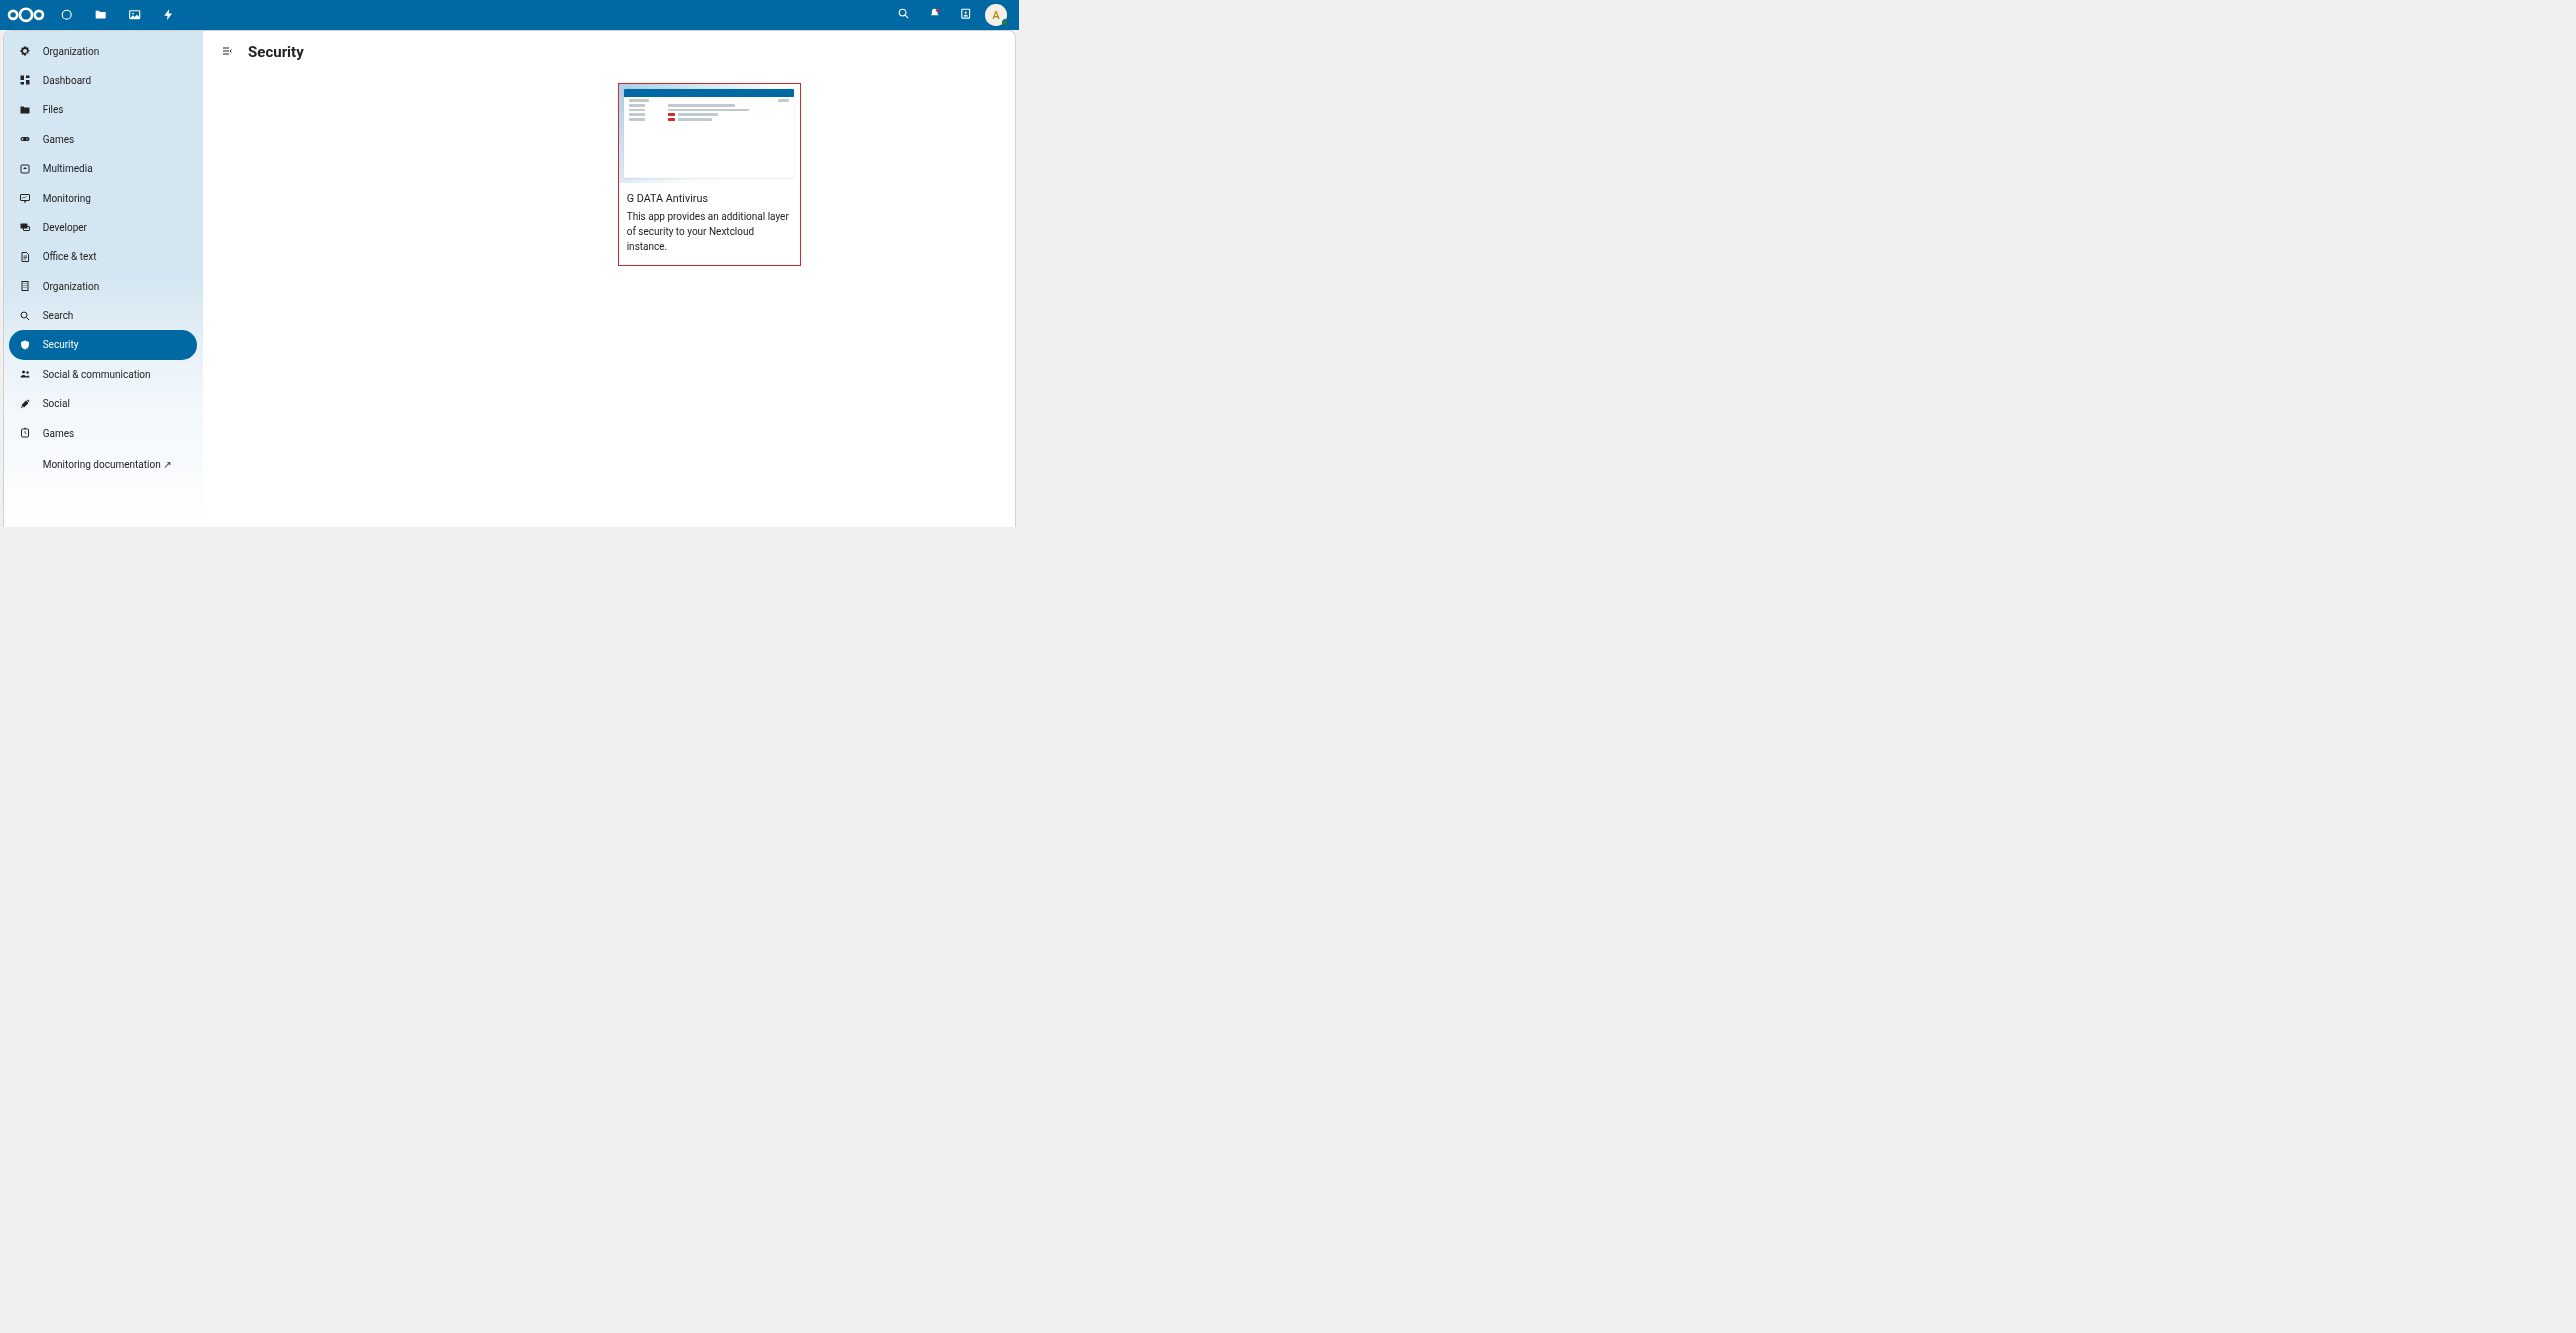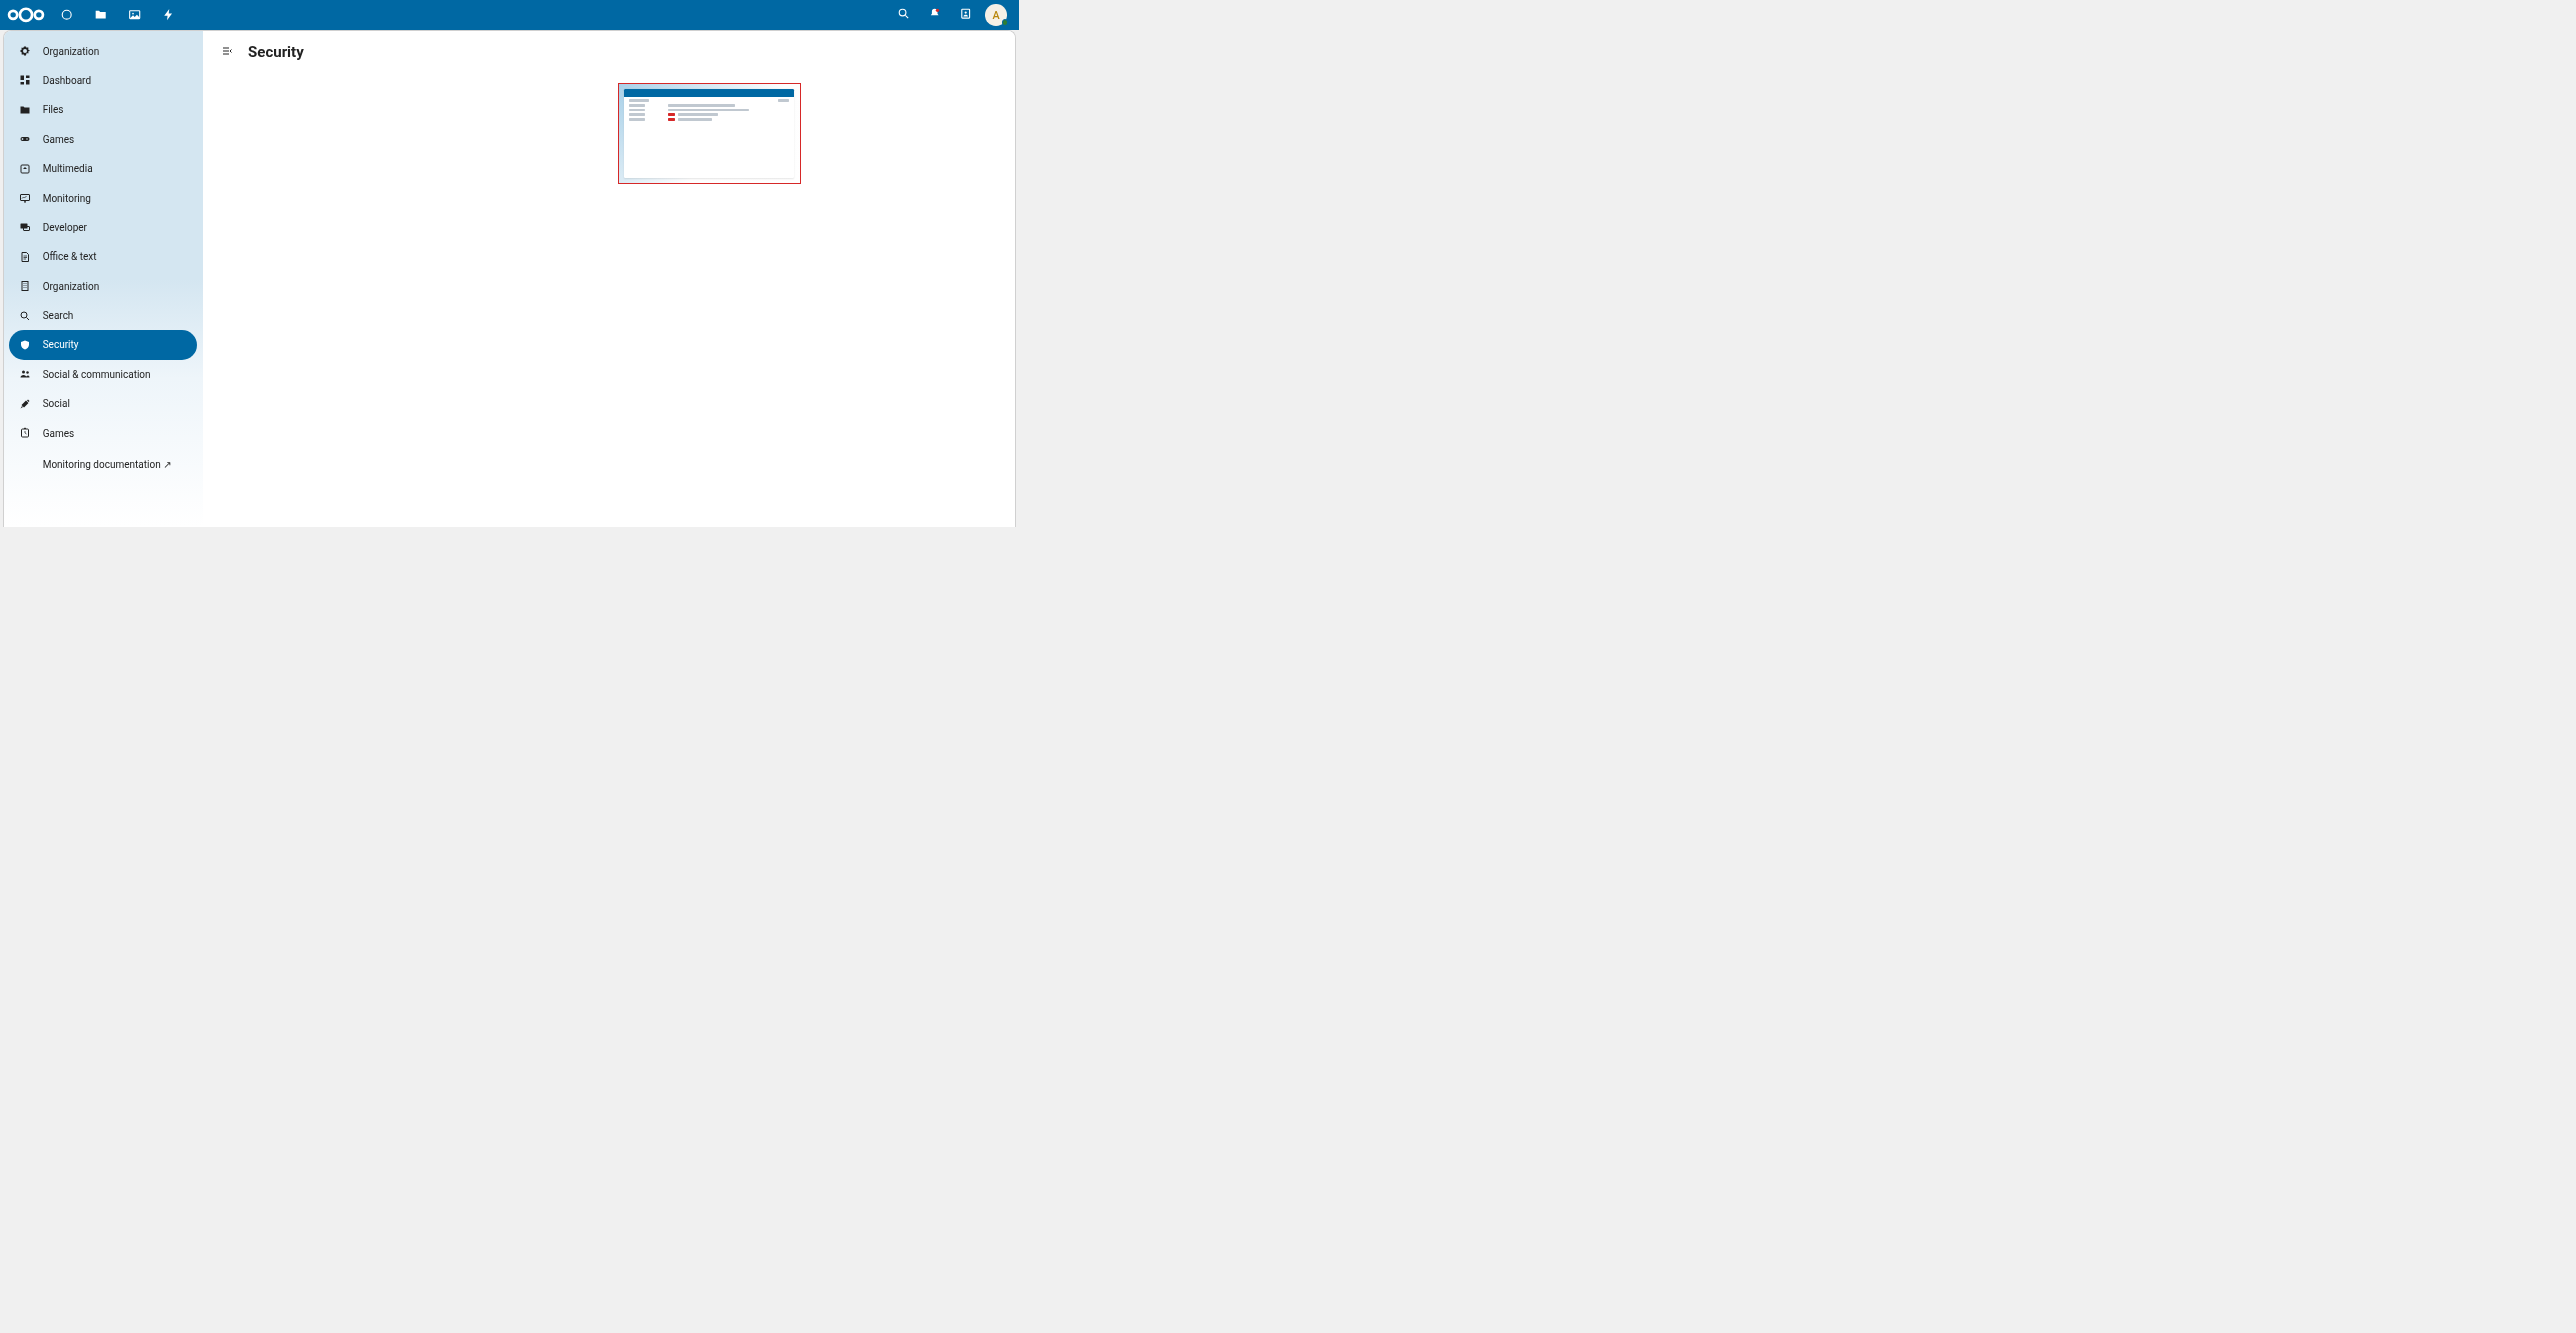--- a/index.html
+++ b/index.html
@@ -366,16 +366,20 @@
               <div class="mini-block" style="width:6.7px;background:#d62828;margin-left:20px"></div>
               <div class="mini-block" style="width:40px"></div>
             </div>
           <div class="mini-row">
               <div class="mini-block" style="width:16px"></div>
               <div class="mini-block" style="width:6.7px;background:#d62828;margin-left:20px"></div>
               <div class="mini-block" style="width:34px"></div>
             </div>
         </div>
       </div>
+      <div class="app-card-body">
+        <div class="app-card-title">G DATA Antivirus</div>
+        <div class="app-card-desc">This app provides an additional layer of security to your Nextcloud instance.</div>
+      </div>
     </div>
   </div>
 </div>
 
 
 </body></html>

